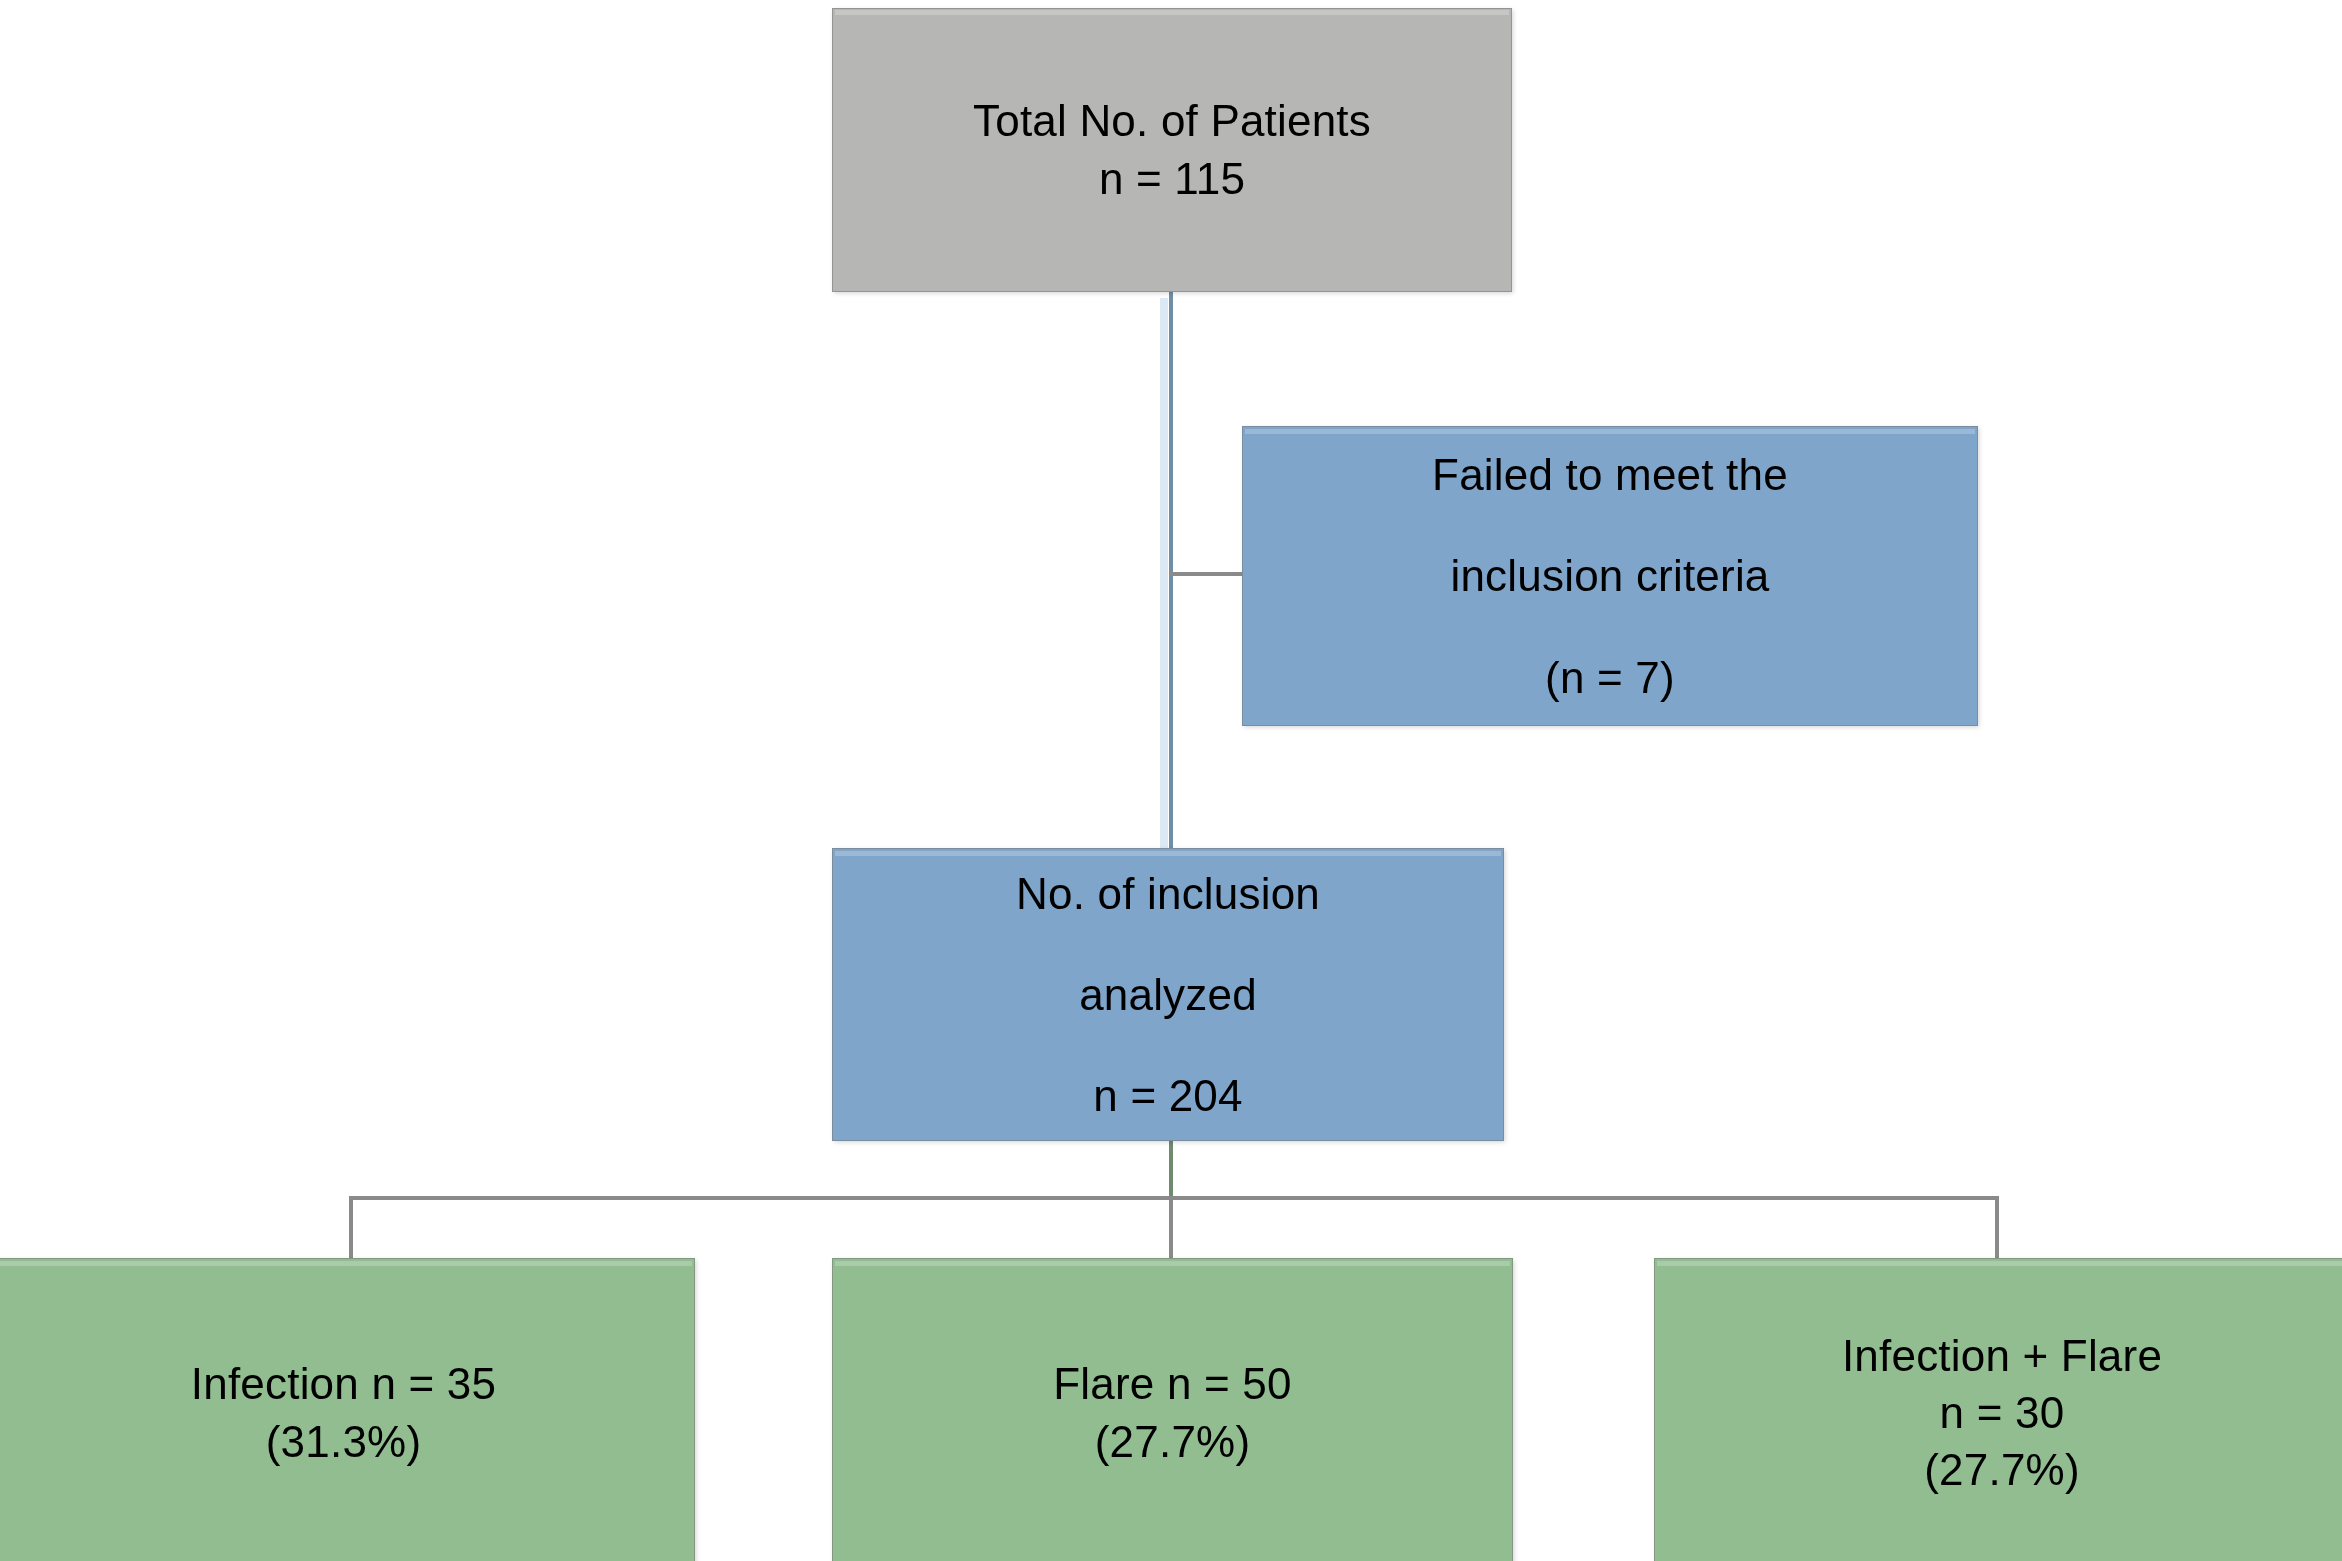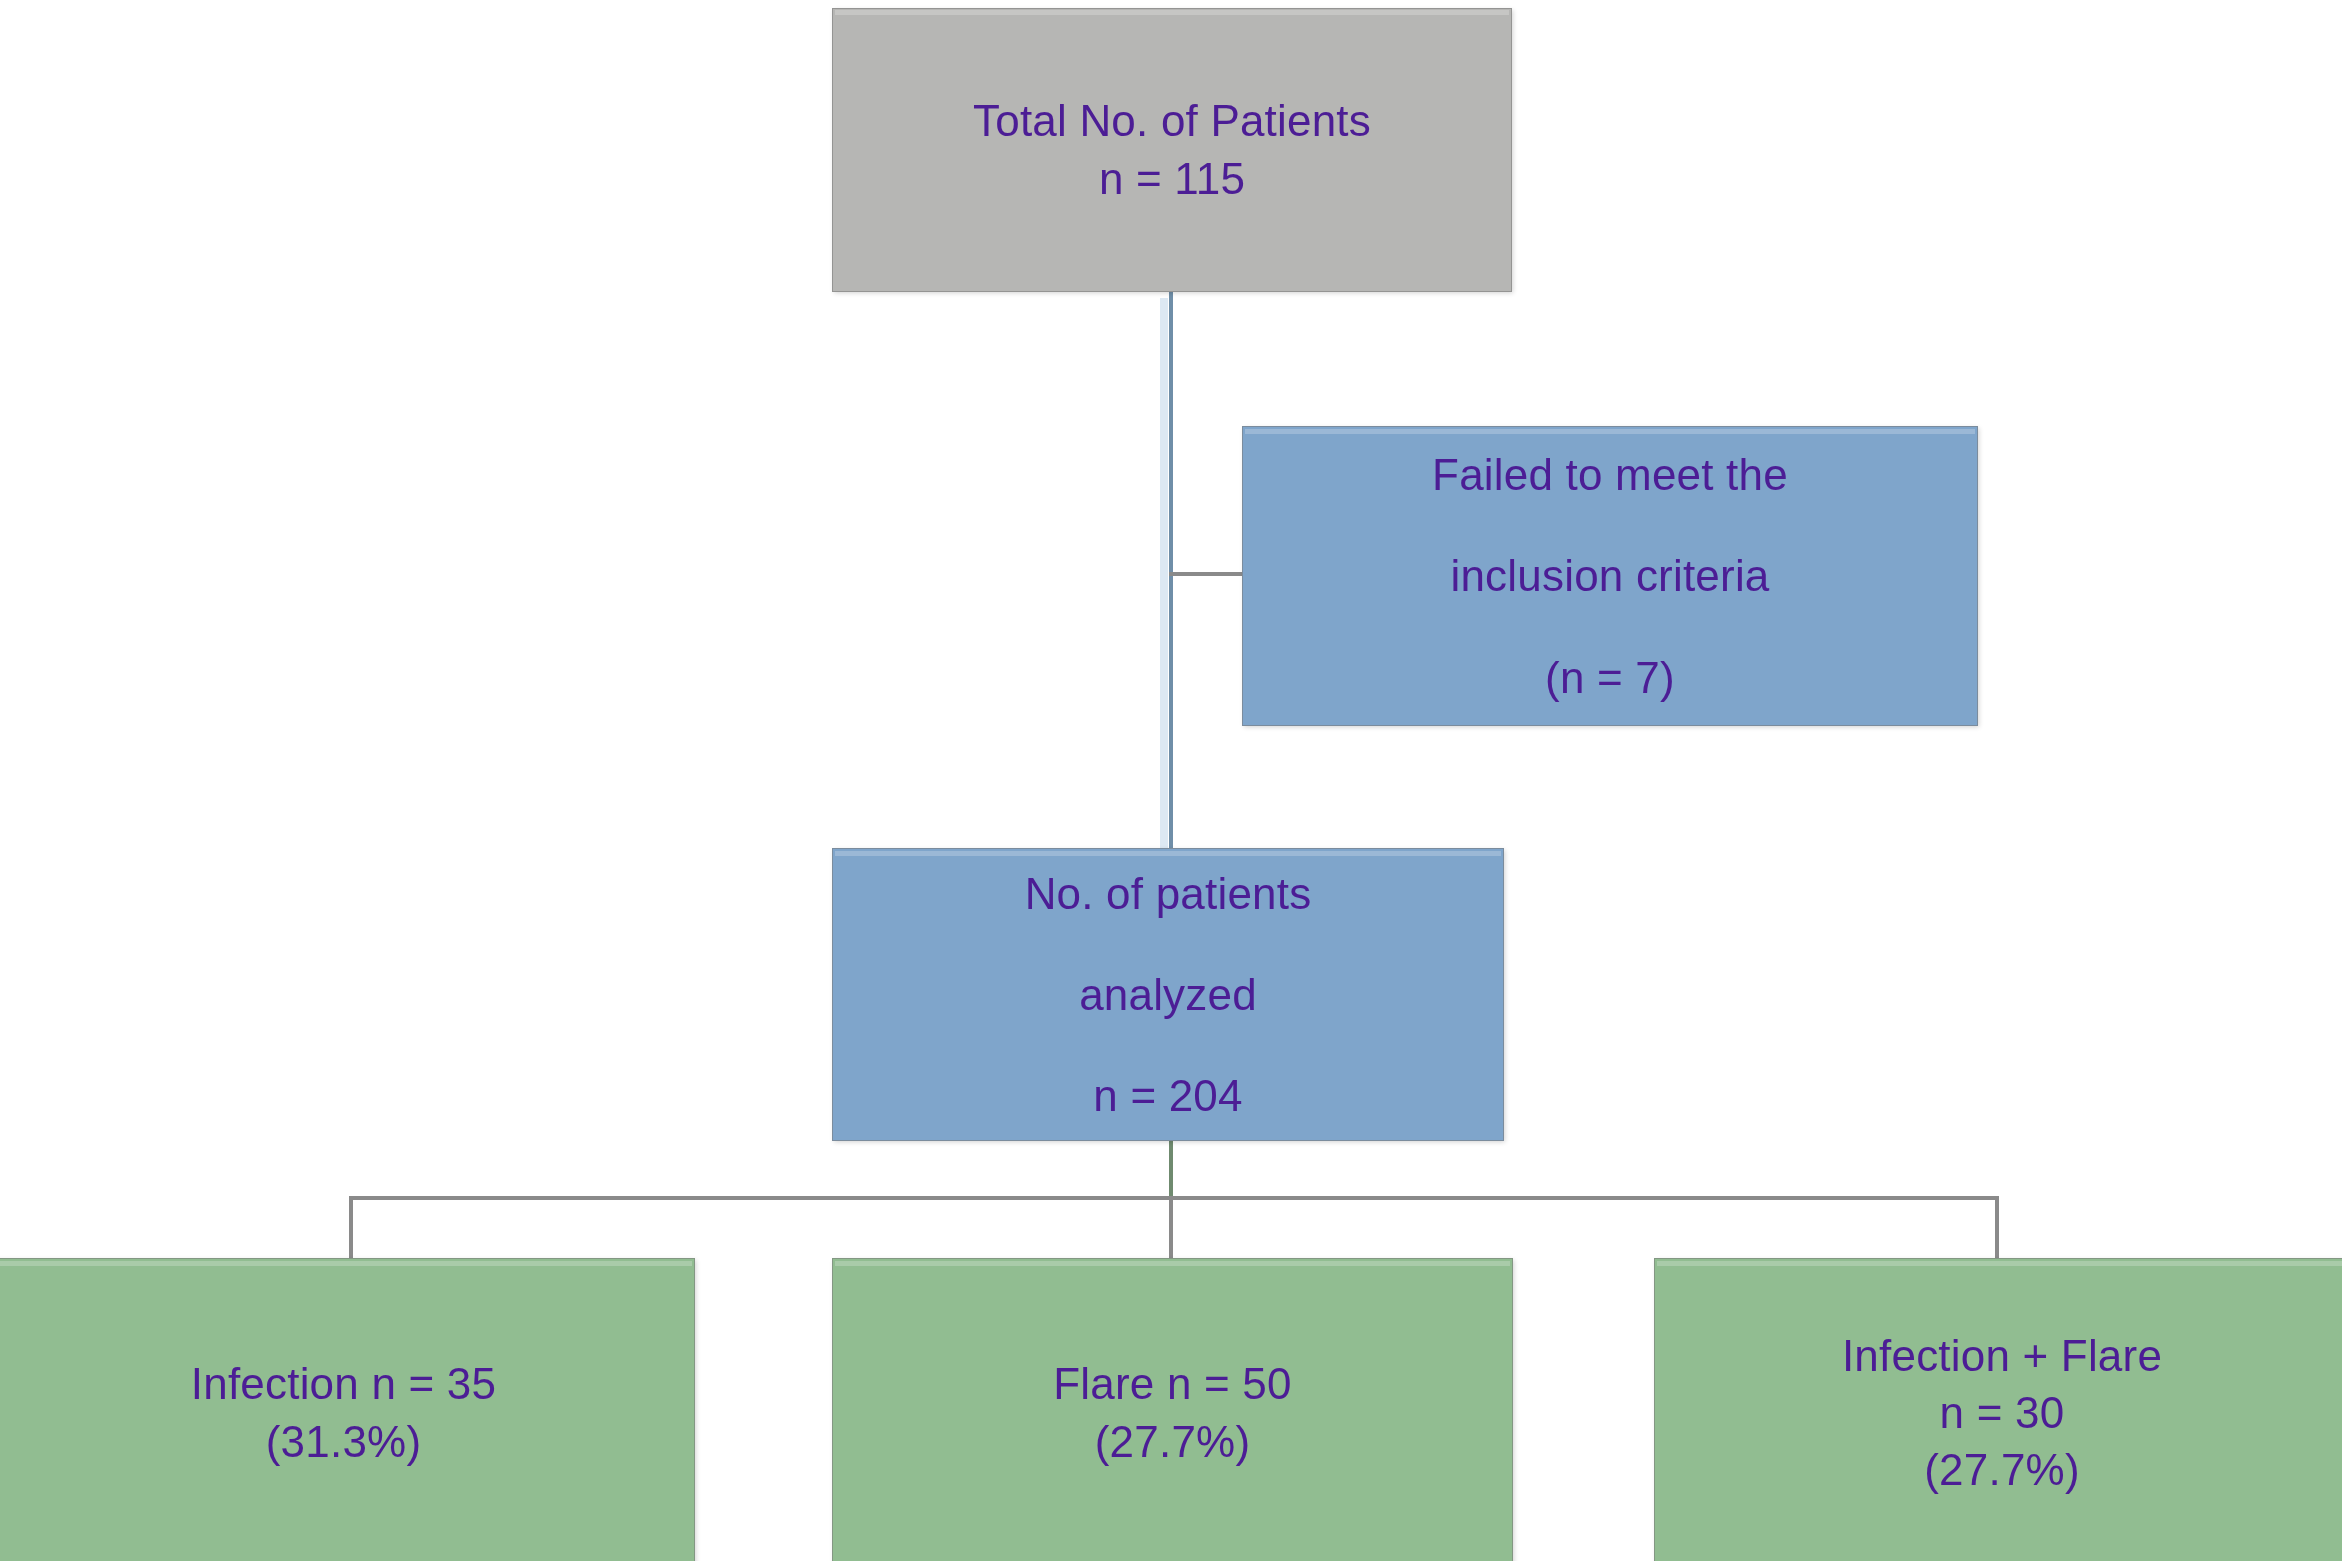--- a/index.html
+++ b/index.html
@@ -21,21 +21,21 @@
 
   
   .node {
     position: absolute;
     box-sizing: border-box;
     display: flex;
     flex-direction: column;
     align-items: center;
     justify-content: center;
     text-align: left;
-    color: #4c1d95;
+    color: #000000;
     font-size: 44px;
     line-height: 1.30;
     letter-spacing: 0.2px;
     border: 0.9px solid rgba(120,120,120,0.55);
     box-shadow: 1.9px 1.9px 4.7px rgba(0,0,0,0.18);
   }
   .node .line { display: block; white-space: nowrap; }
 
   .node-gray  { background: #b6b6b4; }
   .node-blue  { background: #7fa5cb; gap: 44px; }
@@ -95,21 +95,21 @@
     <span class="line">n = 115</span>
   </div>
 
   <div class="node node-blue" style="left:1242px; top:426px; width:736px; height:300px;">
     <span class="line">Failed to meet the</span>
     <span class="line">inclusion criteria</span>
     <span class="line">(n = 7)</span>
   </div>
 
   <div class="node node-blue" style="left:832px; top:848px; width:672px; height:293px;">
-    <span class="line">No. of patients</span>
+    <span class="line">No. of inclusion</span>
     <span class="line">analyzed</span>
     <span class="line">n = 204</span>
   </div>
 
   <div class="node node-green" style="left:-7.5px; top:1258px; width:702px; height:309px;">
     <span class="line">Infection n = 35</span>
     <span class="line">(31.3%)</span>
   </div>
 
   <div class="node node-green" style="left:832px; top:1258px; width:681px; height:309px;">

